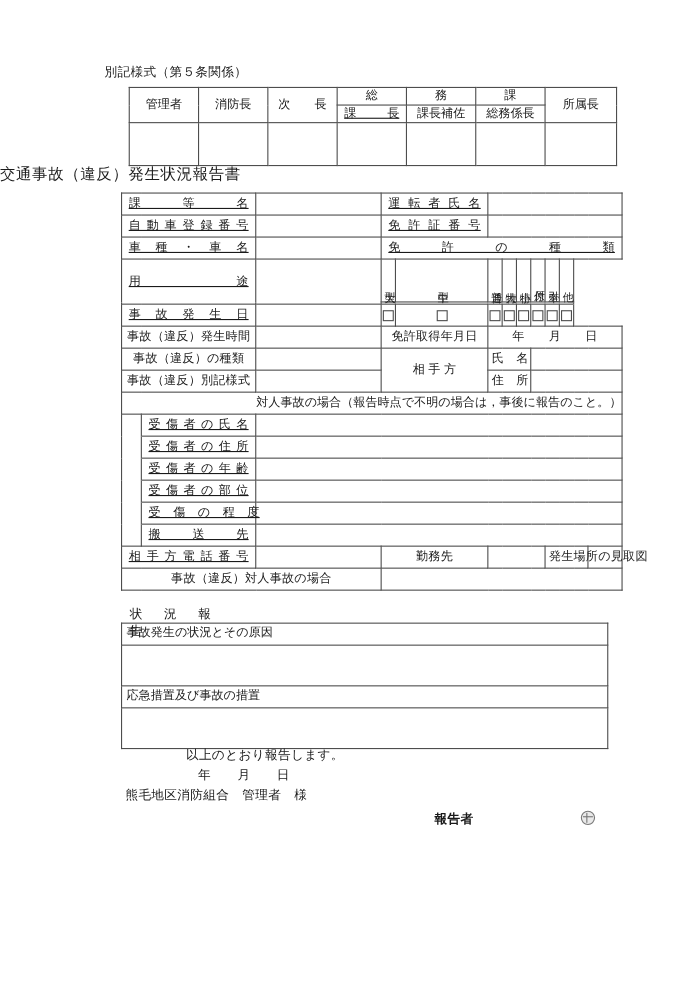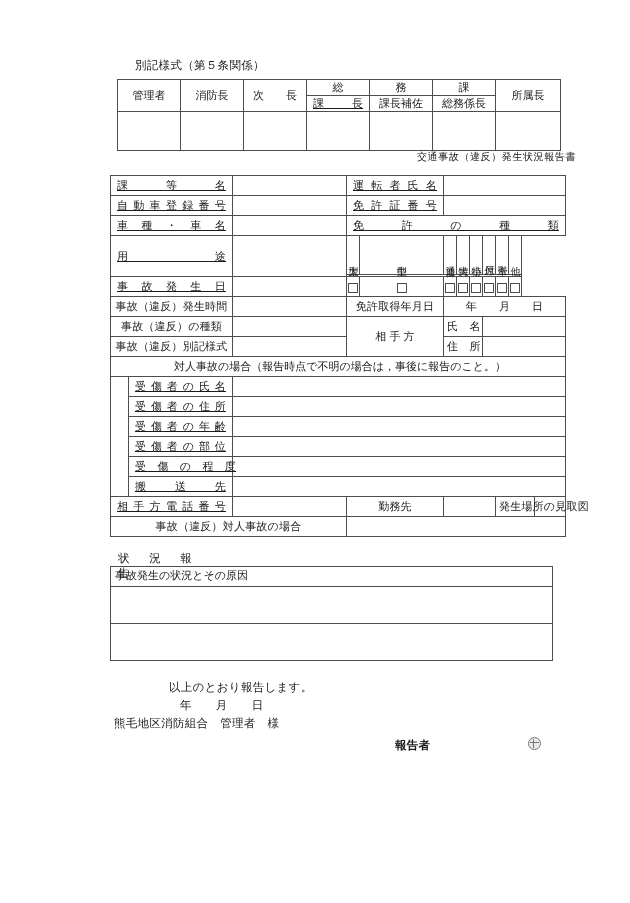--- a/index.html
+++ b/index.html
@@ -23,29 +23,28 @@
   }
 
   
   .form-no {
     position: absolute;
     left: 95px;
     top: 58px;
     font-size: 11.5px;
     letter-spacing: 0.3px;
     white-space: nowrap;
-    margin-left: 40px;
   }
   .doc-title {
     position: absolute;
     left: 0;
     top: 150px;
     width: 576px;
-    text-align: right;
-    font-size: 10px;
+    text-align: left;
+    font-size: 14px;
     letter-spacing: 0.6px;
   }
 
   
   table {
     border-collapse: collapse;
     table-layout: fixed;
   }
   td, th {
     border: 1px solid #4d4d4d;
@@ -118,21 +117,21 @@
   .date-cell {
     text-align: center;
     letter-spacing: 0.2px;
     font-size: 11px;
   }
   .date-cell span { display: inline-block; }
   .date-y { margin-right: 22px; }
   .date-m { margin-right: 22px; }
 
   .note-row td {
-    text-align: center;
+    text-align: right;
     padding-left: 4px;
     height: 19px;
     white-space: nowrap;
   }
   .indent-cell {
     border-top: none;
     border-bottom: none;
     border-left: 1px solid #4d4d4d;
     border-right: 1px solid #4d4d4d;
   }
@@ -391,20 +390,23 @@
 
   <table class="status-table">
     <tbody>
         <tr>
       <td>事故発生の状況とその原因</td>
     </tr>
     <tr>
       <td class="body-box"></td>
     </tr>
     <tr>
+      <td>応急措置及び事故の措置</td>
+    </tr>
+    <tr>
       <td class="body-box"></td>
     </tr>
   </tbody>
     </table>
 
   <div class="footer">
     <div class="f-line f-declare">以上のとおり報告します。</div>
     <div class="f-line f-date">
       <span class="y">年</span><span class="m">月</span><span class="d">日</span>
     </div>

